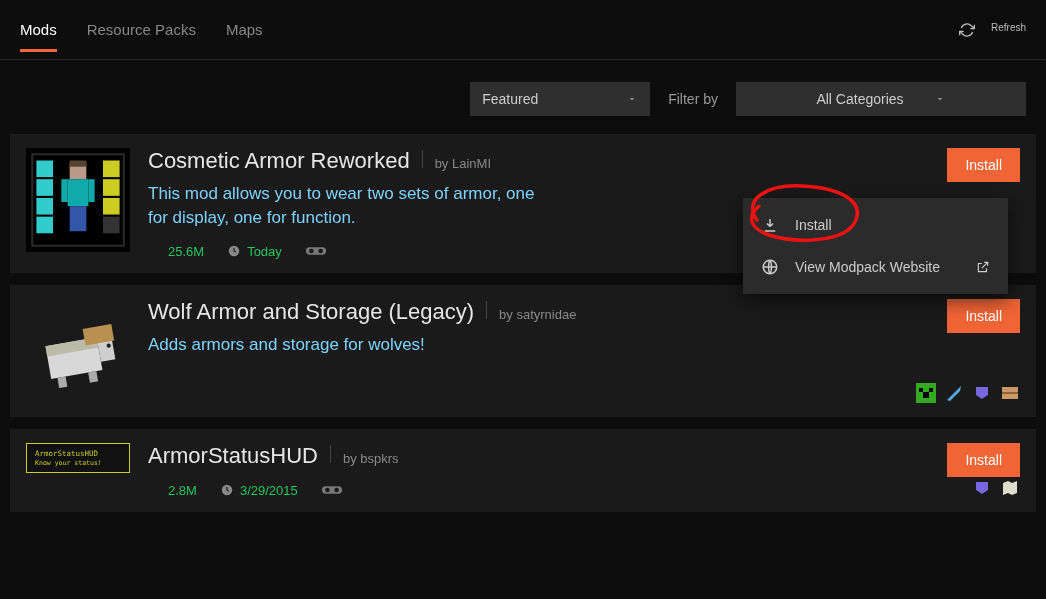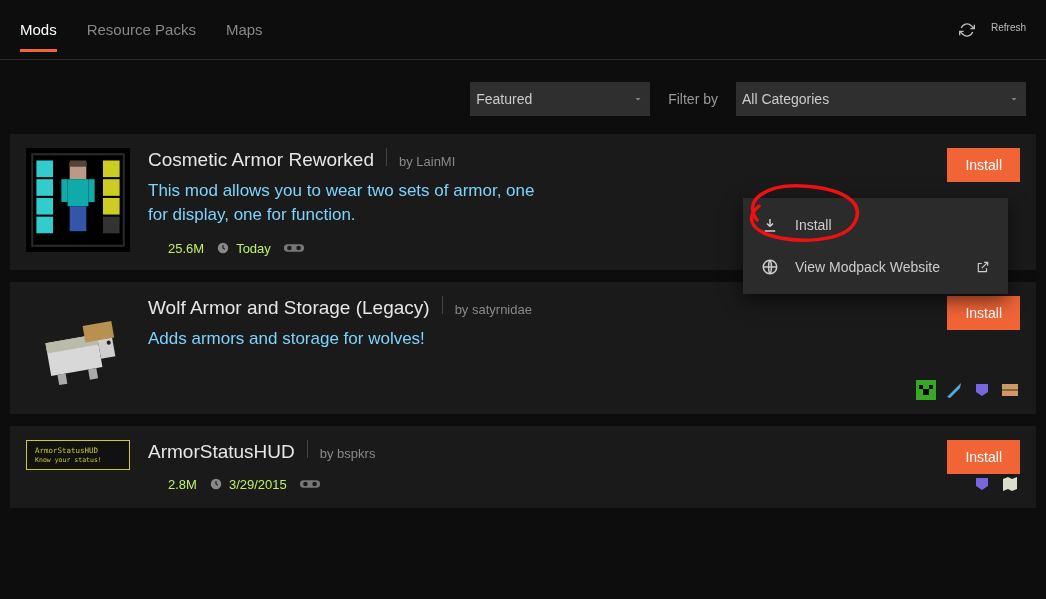--- a/index.html
+++ b/index.html
@@ -50,30 +50,30 @@
     display: flex;
     align-items: center;
     justify-content: flex-end;
     gap: 18px;
     padding: 22px 20px 18px 20px;
   }
   .select {
     background: #2f2f2f;
     color: #ccc;
     height: 34px;
-    padding: 0 6px;
+    padding: 0 12px;
     display: flex;
     align-items: center;
     justify-content: space-between;
     font-size: 14px;
     cursor: pointer;
     gap: 30px;
   }
   .sel-sort { width: 180px; }
-  .sel-cat  { width: 290px; }
+  .sel-cat  { width: 290px; justify-content: center; }
   .filter-label { color: #999; font-size: 14px; }
   .chev { width: 12px; height: 12px; fill: #888; }
   .card {
     background: #1a1a1a;
     margin: 0 10px 12px 10px;
     padding: 14px 16px;
     display: flex;
     gap: 18px;
     position: relative;
   }
@@ -87,36 +87,36 @@
     justify-content: center;
     overflow: hidden;
   }
   .thumb svg { width: 100%; height: 100%; }
   .card-main { flex: 1; min-width: 0; }
   .title-row {
     display: flex;
     align-items: baseline;
     gap: 12px;
   }
-  .title { font-size: 19px; color: #e6e6e6; cursor: pointer; }
+  .title { font-size: 22px; color: #e6e6e6; cursor: pointer; }
   .divider { width: 1px; height: 18px; background: #444; }
   .author { color: #888; font-size: 13px; }
   .desc {
     color: #7dd3fc;
     font-size: 17px;
     margin-top: 8px;
     max-width: 410px;
     line-height: 1.4;
   }
   .meta {
     display: flex;
     align-items: center;
-    gap: 12px;
+    gap: 23px;
     margin-top: 14px;
-    color: #bef264;
+    color: #22c55e;
     font-size: 13px;
   }
   .meta-item { display: flex; align-items: center; gap: 6px; }
   .meta-item svg { width: 14px; height: 14px; fill: #888; }
   .goggles svg { width: 22px; height: 14px; fill: #777; }
   .install-btn {
     background: #f16436;
     color: #fff;
     height: 34px;
     padding: 0 18px;

